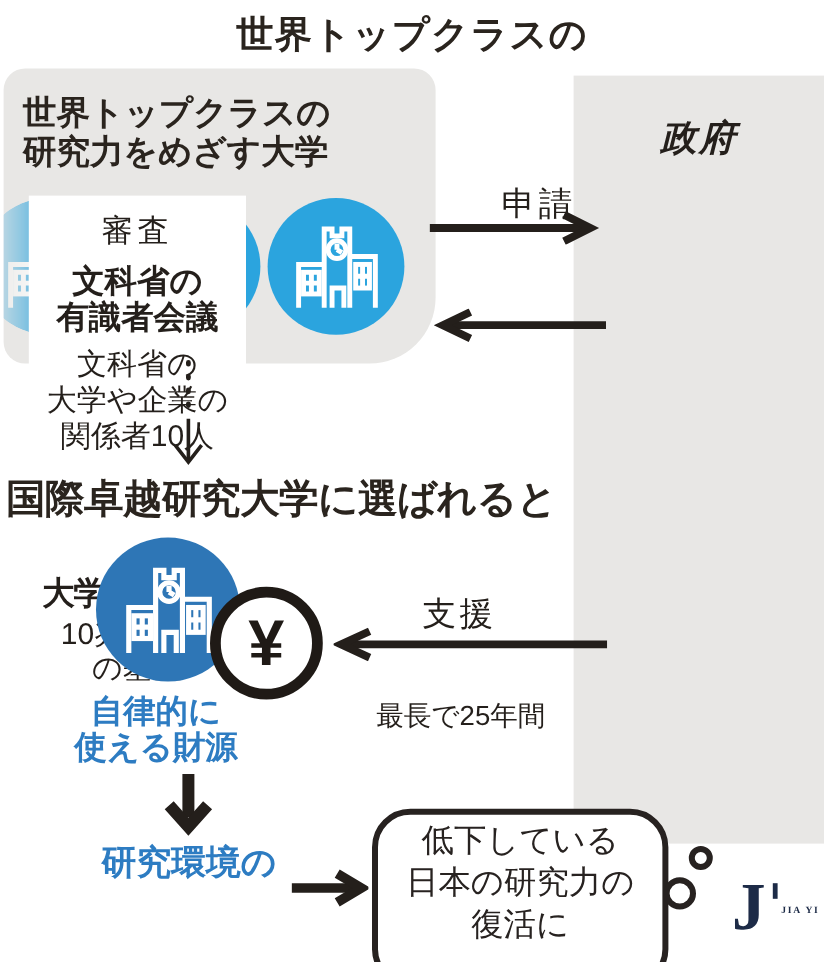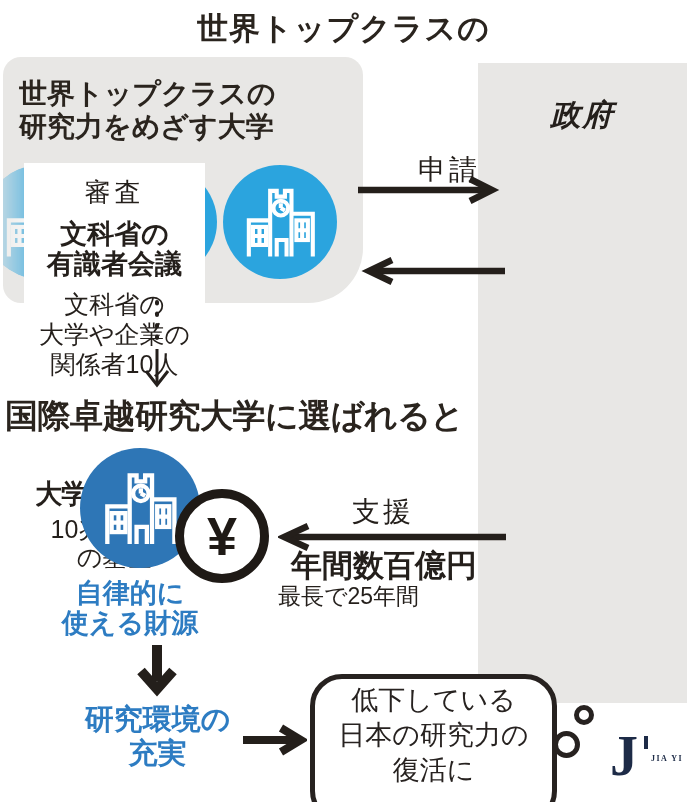--- a/index.html
+++ b/index.html
@@ -76,21 +76,21 @@
     background:#ffffff; border:9px solid #1f1a16; z-index:6;
     display:flex; align-items:center; justify-content:center;
   }
   .yen-glyph { font-size:54px; font-weight:bold; color:#1f1a16; line-height:1; }
 
   .amount-line {
     position:absolute; left:278px; top:545px; width:212px; text-align:center;
     font-size:31px; font-weight:bold; white-space:nowrap; z-index:3;
   }
   .duration-line {
-    position:absolute; left:278px; top:581px; width:212px; text-align:left;
+    position:absolute; left:278px; top:581px; width:212px; text-align:center;
     font-size:23px; z-index:3;
   }
 
   .blue-text { color:#2d7cc2; font-weight:bold; text-align:center; position:absolute; z-index:3; }
   .funds-label { left:50px; top:578px; width:160px; font-size:27px; line-height:30px; }
   .env-label  { left:65px; top:702px; width:185px; font-size:29px; line-height:34px; }
 
   .bubble {
     position:absolute; left:310px; top:674px; width:247px; height:149px;
     background:#ffffff; border:5px solid #272220; border-radius:32px; z-index:5;
@@ -232,36 +232,34 @@
   </div>
   <div class="yen-circle">
     <span class="yen-glyph">¥</span>
   </div>
 
   <div class="flow-label serif support-label">支援</div>
   <svg class="arrow-svg" style="left:278px; top:523px;" width="228" height="28" viewBox="0 0 228 28">
     <path d="M228,14 H8" stroke-width="6.5"></path>
     <path d="M30,3 L6,14 L30,25" stroke-width="6.5"></path>
   </svg>
-  <div class="amount-line">年間数百億円</div>
   <div class="duration-line">最長で25年間</div>
 
   <div class="blue-text funds-label">
     <div>自律的に</div>
     <div>使える財源</div>
   </div>
 
   <svg class="arrow-svg" style="left:134px; top:645px;" width="46" height="54" viewBox="0 0 46 54">
     <path d="M23,0 V36" stroke="#2d7cc2" stroke-width="10" fill="none"></path>
     <path d="M7,26 L23,44 L39,26" stroke="#2d7cc2" stroke-width="10" fill="none"></path>
   </svg>
 
   <div class="blue-text env-label">
     <div>研究環境の</div>
-    <div>充実</div>
   </div>
 
   <svg class="arrow-svg" style="left:243px; top:724px;" width="64" height="32" viewBox="0 0 64 32">
     <path d="M0,16 H52" stroke-width="8"></path>
     <path d="M38,4 L58,16 L38,28" stroke-width="8"></path>
   </svg>
 
   <div class="bubble">
     <div>低下している</div>
     <div>日本の研究力の</div>

